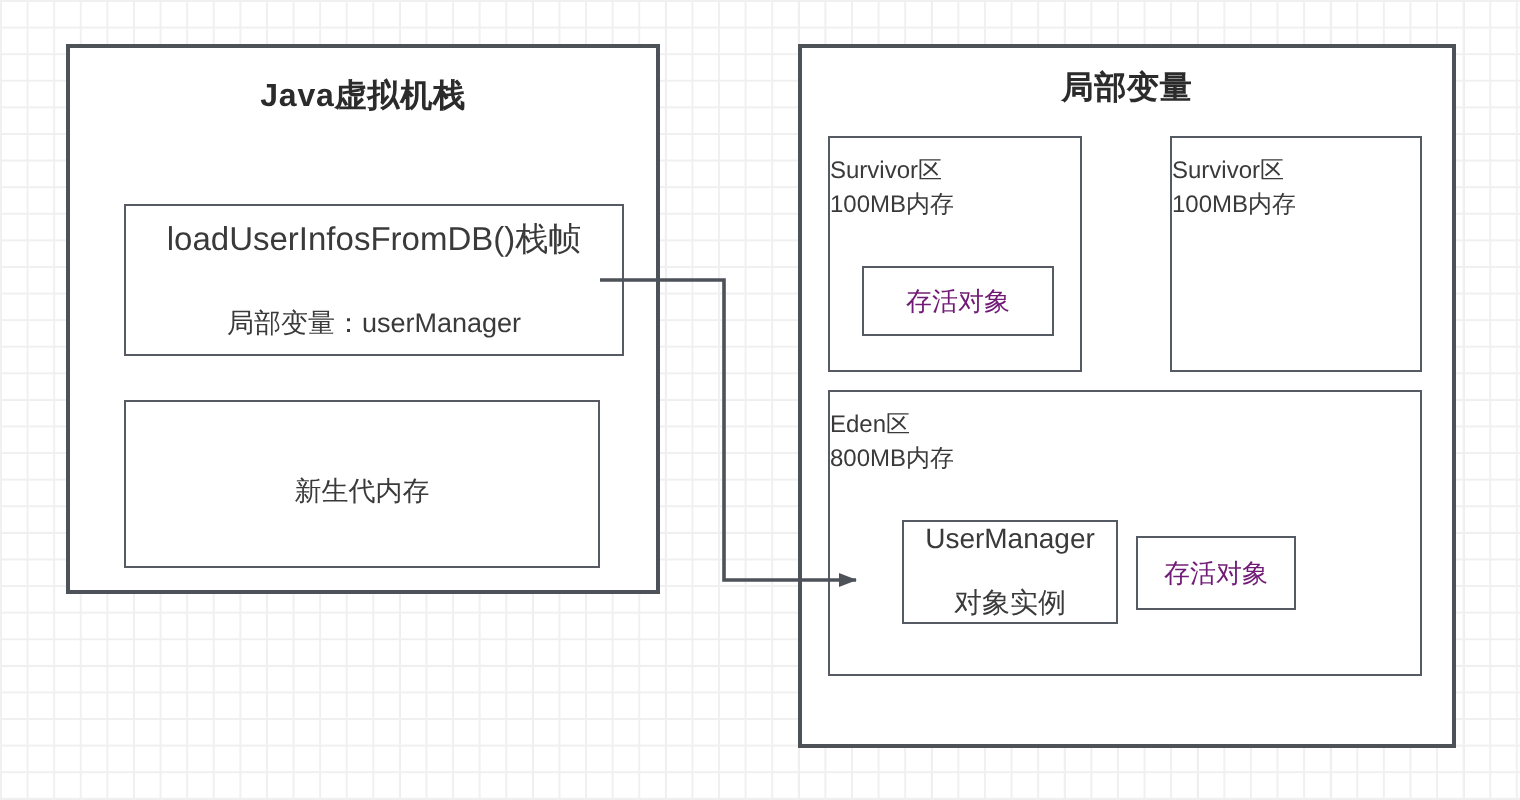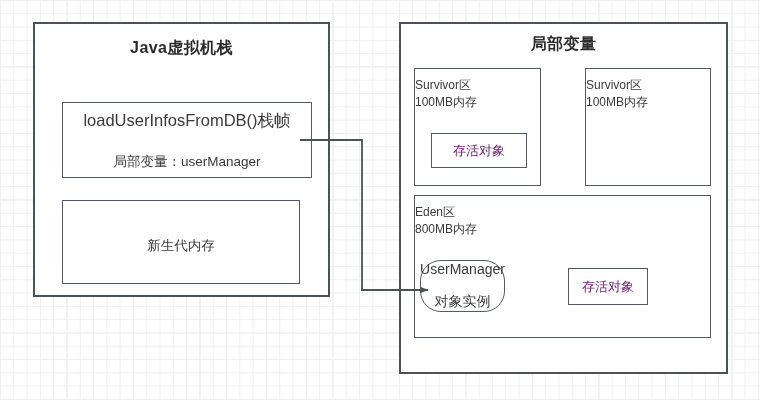--- a/index.html
+++ b/index.html
@@ -117,21 +117,21 @@
   <div class="box" style="left:585px;top:68px;width:126px;height:118px;">
     <div class="lbl-top">Survivor区
 100MB内存</div>
   </div>
 
   <div class="box" style="left:414px;top:195px;width:297px;height:143px;">
     <div class="lbl-top">Eden区
 800MB内存</div>
   </div>
 
-  <div class="box stack" style="left:420px;top:260px;width:85px;height:52px;border-radius:21px;">
+  <div class="box stack" style="left:451px;top:260px;width:108px;height:52px;">
     <div class="um-line">UserManager</div>
     <div class="um-line">对象实例</div>
   </div>
 
   <div class="box" style="left:568px;top:268px;width:80px;height:37px;">
     <div class="lbl">存活对象</div>
   </div>
 
   <svg class="conn">
     <defs>

